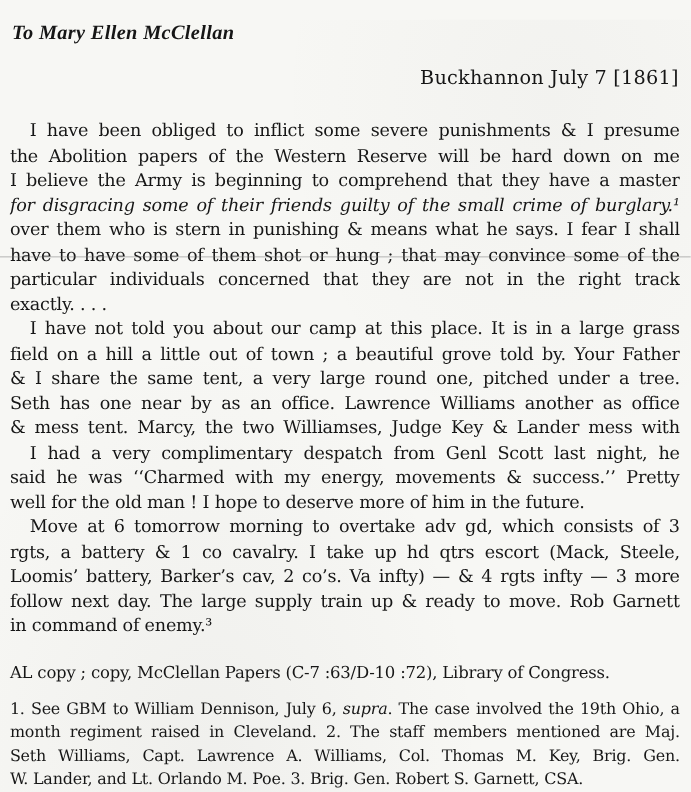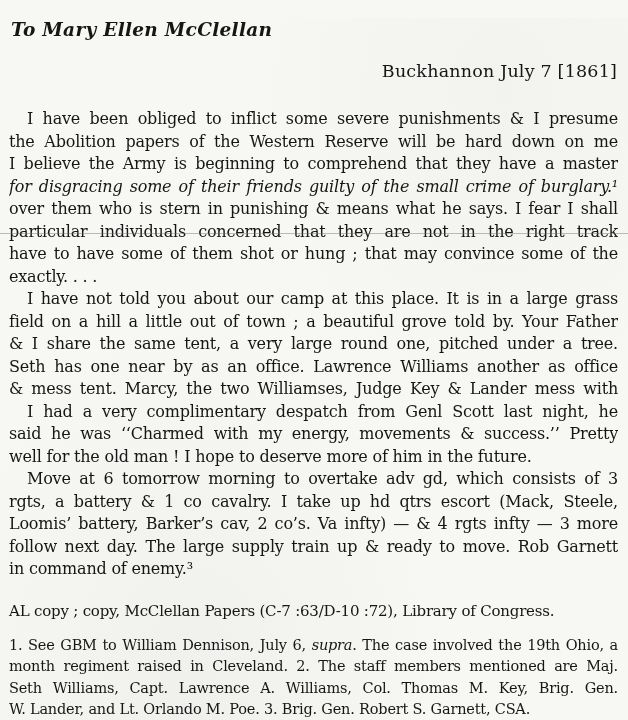--- a/index.html
+++ b/index.html
@@ -26,20 +26,21 @@
       radial-gradient(ellipse at 80% 10%, rgba(120,120,120,0.04), rgba(0,0,0,0) 35%),
       #f7f7f4;
   }
   .recipient {
     margin: 18px 0 0 2px;
     font-style: italic;
     font-weight: bold;
     font-size: 18.5px;
     letter-spacing: 0.3px;
     line-height: 24px;
+    font-family: Liberation Serif, serif;
   }
   .dateline {
     margin-top: 17px;
     text-align: right;
     font-size: 17.5px;
     line-height: 24px;
     padding-right: 1px;
     letter-spacing: 0.2px;
   }
   .letter-body {
@@ -96,22 +97,22 @@
 
   <div class="dateline">Buckhannon July 7 [1861]</div>
 
   <div class="letter-body" id="letter-body">
       <div>
         <div class="line indent"><span>I have been obliged to inflict some severe punishments &amp; I presume</span></div>
         <div class="line"><span>the Abolition papers of the Western Reserve will be hard down on me</span></div>
         <div class="line"><span>I believe the Army is beginning to comprehend that they have a master</span></div>
         <div class="line"><span class="it">for disgracing some of their friends guilty of the small crime of burglary.¹</span></div>
         <div class="line"><span>over them who is stern in punishing &amp; means what he says. I fear I shall</span></div>
+        <div class="line"><span>have to have some of them shot or hung ; that may convince some of the</span></div>
         <div class="line"><span>particular individuals concerned that they are not in the right track</span></div>
-        <div class="line"><span>have to have some of them shot or hung ; that may convince some of the</span></div>
         <div class="line last"><span>exactly. . . .</span></div>
       </div>
       <div>
         <div class="line indent"><span>I have not told you about our camp at this place. It is in a large grass</span></div>
         <div class="line"><span>field on a hill a little out of town ; a beautiful grove told by. Your Father</span></div>
         <div class="line"><span>&amp; I share the same tent, a very large round one, pitched under a tree.</span></div>
         <div class="line"><span>Seth has one near by as an office. Lawrence Williams another as office</span></div>
         <div class="line"><span>&amp; mess tent. Marcy, the two Williamses, Judge Key &amp; Lander mess with</span></div>
       </div>
       <div>

